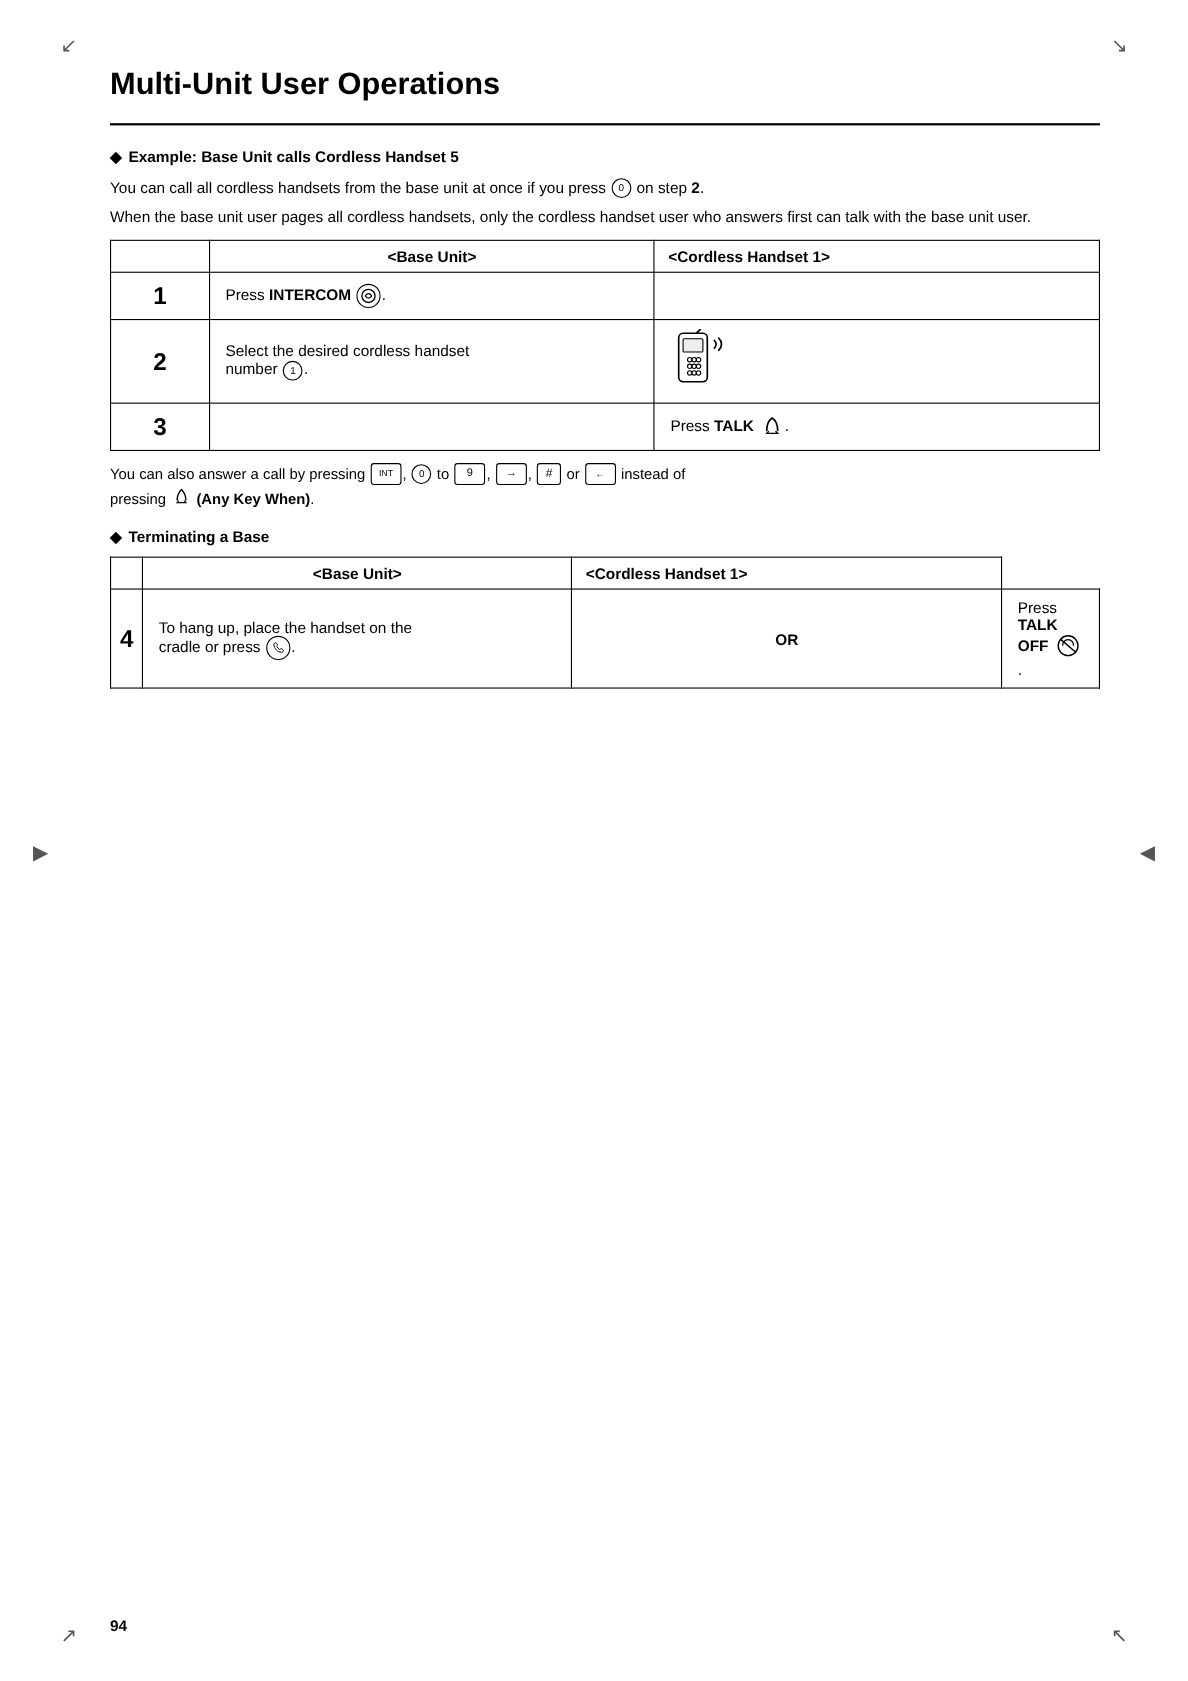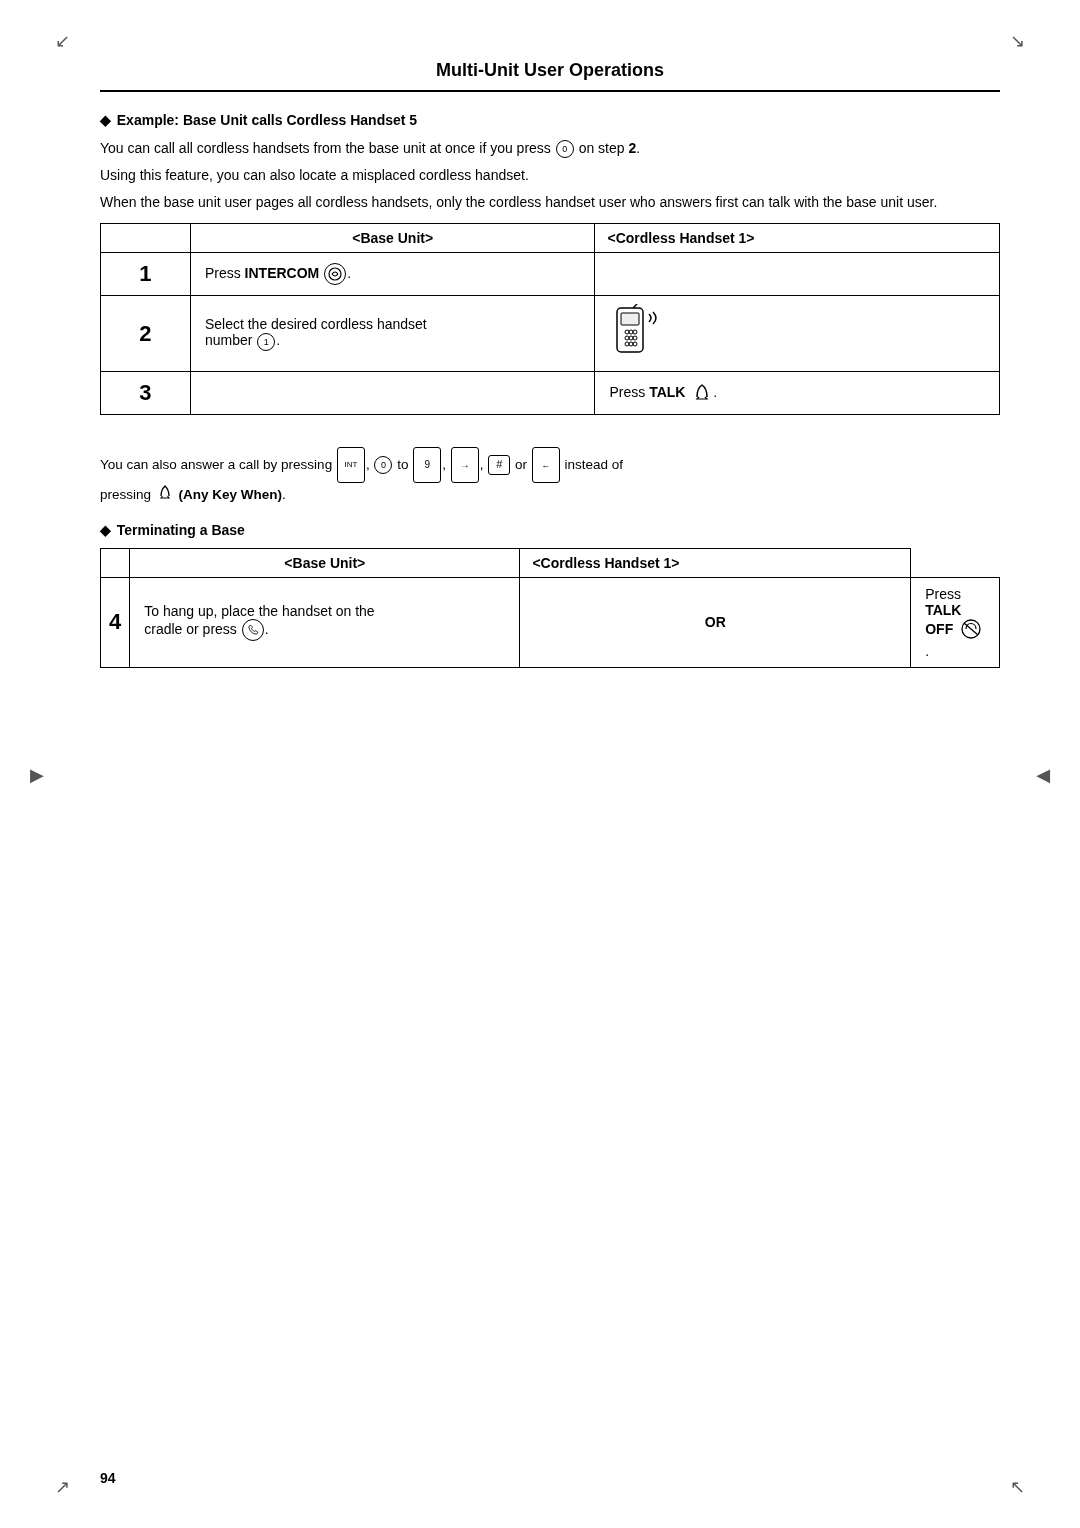--- a/index.html
+++ b/index.html
@@ -36,26 +36,25 @@
     .side-mark {
       position: absolute;
       font-size: 18px;
       color: #555;
     }
     .side-left { left: 30px; top: 50%; }
     .side-right { right: 30px; top: 50%; }
 
     
     .page-title {
-      font-size: 18px;
+      font-size: 28px;
       font-weight: bold;
       border-bottom: 2px solid #000;
-      padding-bottom: 9px;
+      padding-bottom: 20px;
       margin-bottom: 20px;
-      text-align: center;
     }
 
     
     .section-header {
       font-size: 14px;
       font-weight: bold;
       margin-bottom: 10px;
       display: flex;
       align-items: center;
       gap: 4px;
@@ -71,21 +70,21 @@
       font-size: 14px;
       line-height: 1.5;
       margin-bottom: 6px;
     }
 
     
     .instruction-table {
       width: 100%;
       border-collapse: collapse;
       margin-top: 10px;
-      margin-bottom: 32px;
+      margin-bottom: 10px;
       font-size: 14px;
     }
 
     .instruction-table th {
       border: 1px solid #000;
       padding: 6px 12px;
       font-weight: bold;
       text-align: center;
       background: #fff;
     }
@@ -148,21 +147,21 @@
       text-align: center;
       font-size: 28px;
       vertical-align: middle;
     }
 
     .icon-box {
       display: inline-flex;
       align-items: center;
       justify-content: center;
       width: 28px;
-      height: 36px;
+      height: 20px;
       border: 1.5px solid #000;
       border-radius: 3px;
       font-size: 9px;
       vertical-align: middle;
       margin: 0 1px;
     }
 
     .icon-hash {
       display: inline-flex;
       align-items: center;
@@ -222,23 +221,20 @@
 
   <div class="section-header">
     <span class="diamond">◆</span>
     <span>Example: Base Unit calls Cordless Handset 5</span>
   </div>
 
   <p class="body-text">
     You can call all cordless handsets from the base unit at once if you press
     <span class="icon-small-circle">0</span>
     on step <strong>2</strong>.
-  </p>
-  <p class="body-text">
-    Using this feature, you can also locate a misplaced cordless handset.
   </p>
   <p class="body-text">
     When the base unit user pages all cordless handsets, only the cordless handset user
     who answers first can talk with the base unit user.
   </p>
 
   <table class="instruction-table">
     <thead>
       <tr>
         <th style="width:40px; border:1px solid #000;"></th>

